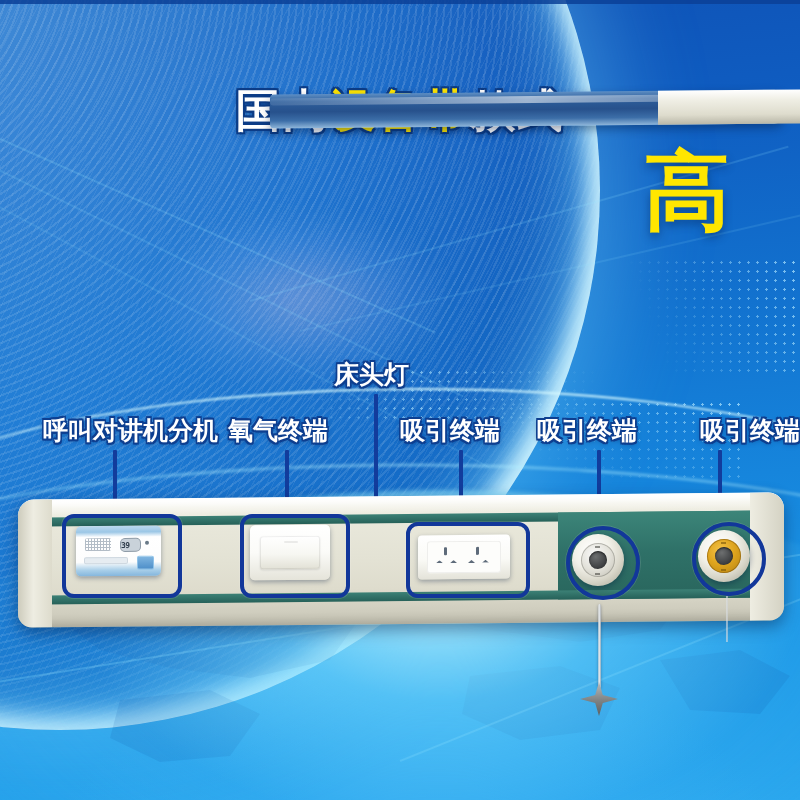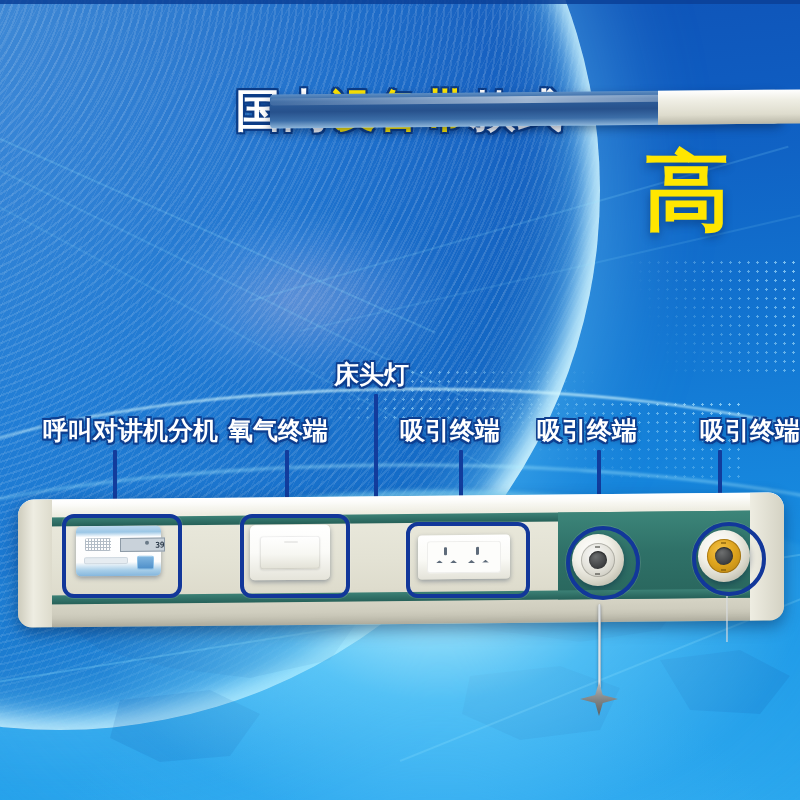--- a/index.html
+++ b/index.html
@@ -163,22 +163,22 @@
   
   .intercom{
     position:absolute;left:76px;top:526px;width:85px;height:50px;border-radius:5px;
     background:linear-gradient(180deg,#bcd9ef 0%,#9cc7e6 12%,#ffffff 22%,#fdfdfd 72%,#a9cfe9 88%,#84b6dd 100%);
     box-shadow:0 2px 5px rgba(2,22,60,.35);transform:skewY(-0.55deg);
   }
   .ic-grille{position:absolute;left:9px;top:12px;width:26px;height:13px;
     background:repeating-linear-gradient(0deg,#9aa7b4 0 1px, transparent 1px 3px),
                repeating-linear-gradient(90deg,#9aa7b4 0 1px, transparent 1px 3px);
     opacity:.75;border-radius:2px;}
-  .ic-display{position:absolute;left:44px;top:12px;width:19px;height:12px;border-radius:0;
-    background:#c9d2da;border:1px solid #8d9aa6;display:flex;align-items:center;justify-content:flex-end;padding-left:24px;}
+  .ic-display{position:absolute;left:44px;top:12px;width:19px;height:12px;border-radius:5px;
+    background:#c9d2da;border:1px solid #8d9aa6;display:flex;align-items:center;justify-content:flex-start;}
   .ic-display span{font-family:"DejaVu Sans Mono",monospace;font-size:8px;color:#2c3a49;font-weight:bold;letter-spacing:-.5px;}
   .ic-dot{position:absolute;left:69px;top:15px;width:4px;height:4px;border-radius:50%;background:#6a7a88;}
   .ic-slot{position:absolute;left:8px;top:31px;width:42px;height:5px;border-radius:2px;background:#e6ecf1;border:1px solid #cfd8e0;}
   .ic-btn{position:absolute;left:61px;top:30px;width:15px;height:12px;border-radius:2px;
     background:linear-gradient(180deg,#7fb5e0,#4e8fc9);border:1px solid #8fc2e8;}
 
   .switch{
     position:absolute;left:250px;top:525px;width:80px;height:55px;border-radius:5px;
     background:linear-gradient(180deg,#ffffff 0%,#fbfbf8 50%,#e5e4da 100%);
     box-shadow:0 2px 5px rgba(2,22,60,.35);transform:skewY(-0.55deg);

